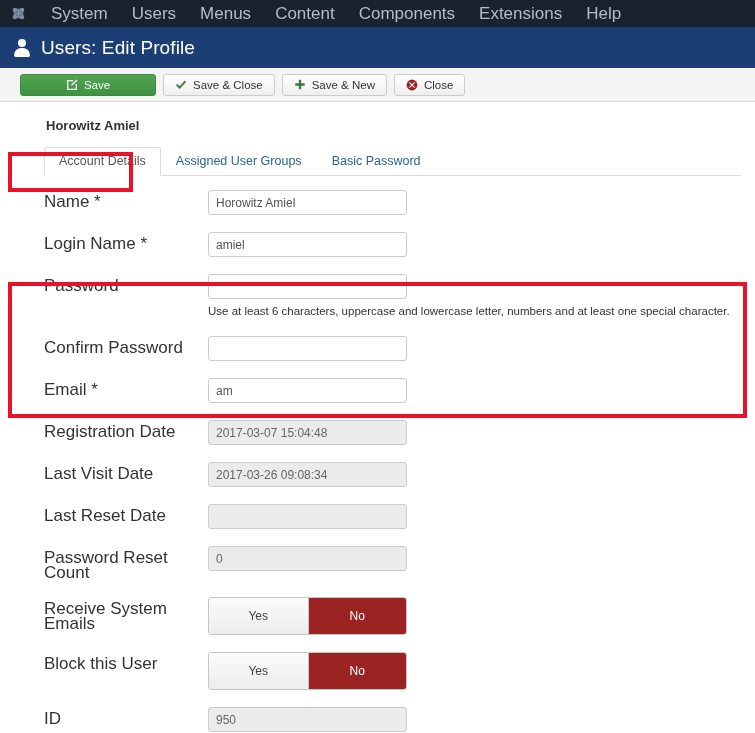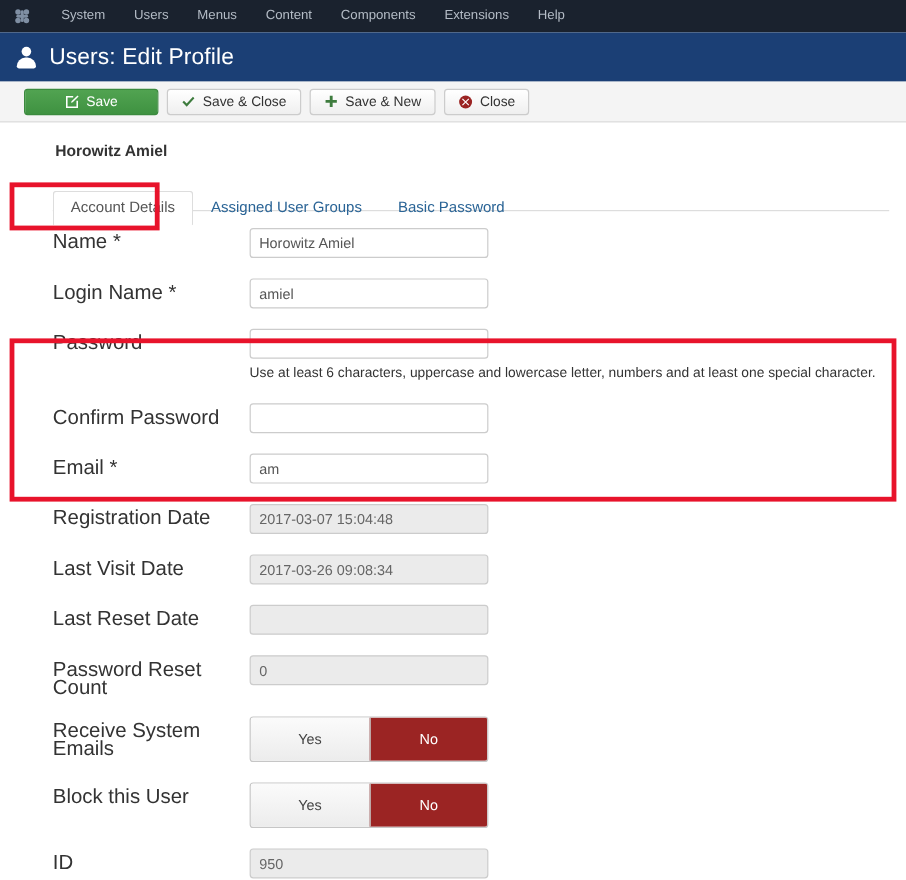--- a/index.html
+++ b/index.html
@@ -21,21 +21,21 @@
   }
   #joomla-logo {
     width: 17px; height: 17px;
     margin-right: 12px;
     display: flex; align-items: center; justify-content: center;
     flex: 0 0 auto;
   }
   #joomla-logo svg { display: block; }
   .navitem {
     color: #b4bcc6;
-    font-size: 11px;
+    font-size: 17px;
     padding: 0 12px;
     line-height: 27px;
     white-space: nowrap;
     cursor: pointer;
   }
 
   
   #titlebar {
     height: 41px;
     background: #1b3f75;
@@ -88,21 +88,21 @@
     border: 1px solid #cccccc;
     background: linear-gradient(#ffffff, #efefef);
     color: #333333;
     cursor: pointer;
     white-space: nowrap;
   }
   .tb-btn.primary {
     background: linear-gradient(#51a351, #3f9241);
     border-color: #3b8a3e;
     color: #ffffff;
-    width: 112px;
+    width: 136px;
     justify-content: center;
   }
   .tb-ico { display: inline-flex; align-items: center; }
 
   
   #content { padding: 0 14px; position: relative; margin-left: 30px; }
   #user-name-heading {
     font-size: 13px;
     font-weight: bold;
     color: #333333;
@@ -118,21 +118,21 @@
     height: 28px;
     position: relative;
   }
   .tab {
     font-size: 12.5px;
     padding: 5px 14px;
     color: #2a6496;
     cursor: pointer;
     line-height: 17px;
     position: relative;
-    top: 13px;
+    top: 1px;
     border: 1px solid transparent;
     border-radius: 3px 3px 0 0;
   }
   .tab.active {
     color: #555555;
     background: #ffffff;
     border-color: #dddddd;
     border-bottom-color: #ffffff;
   }
 

